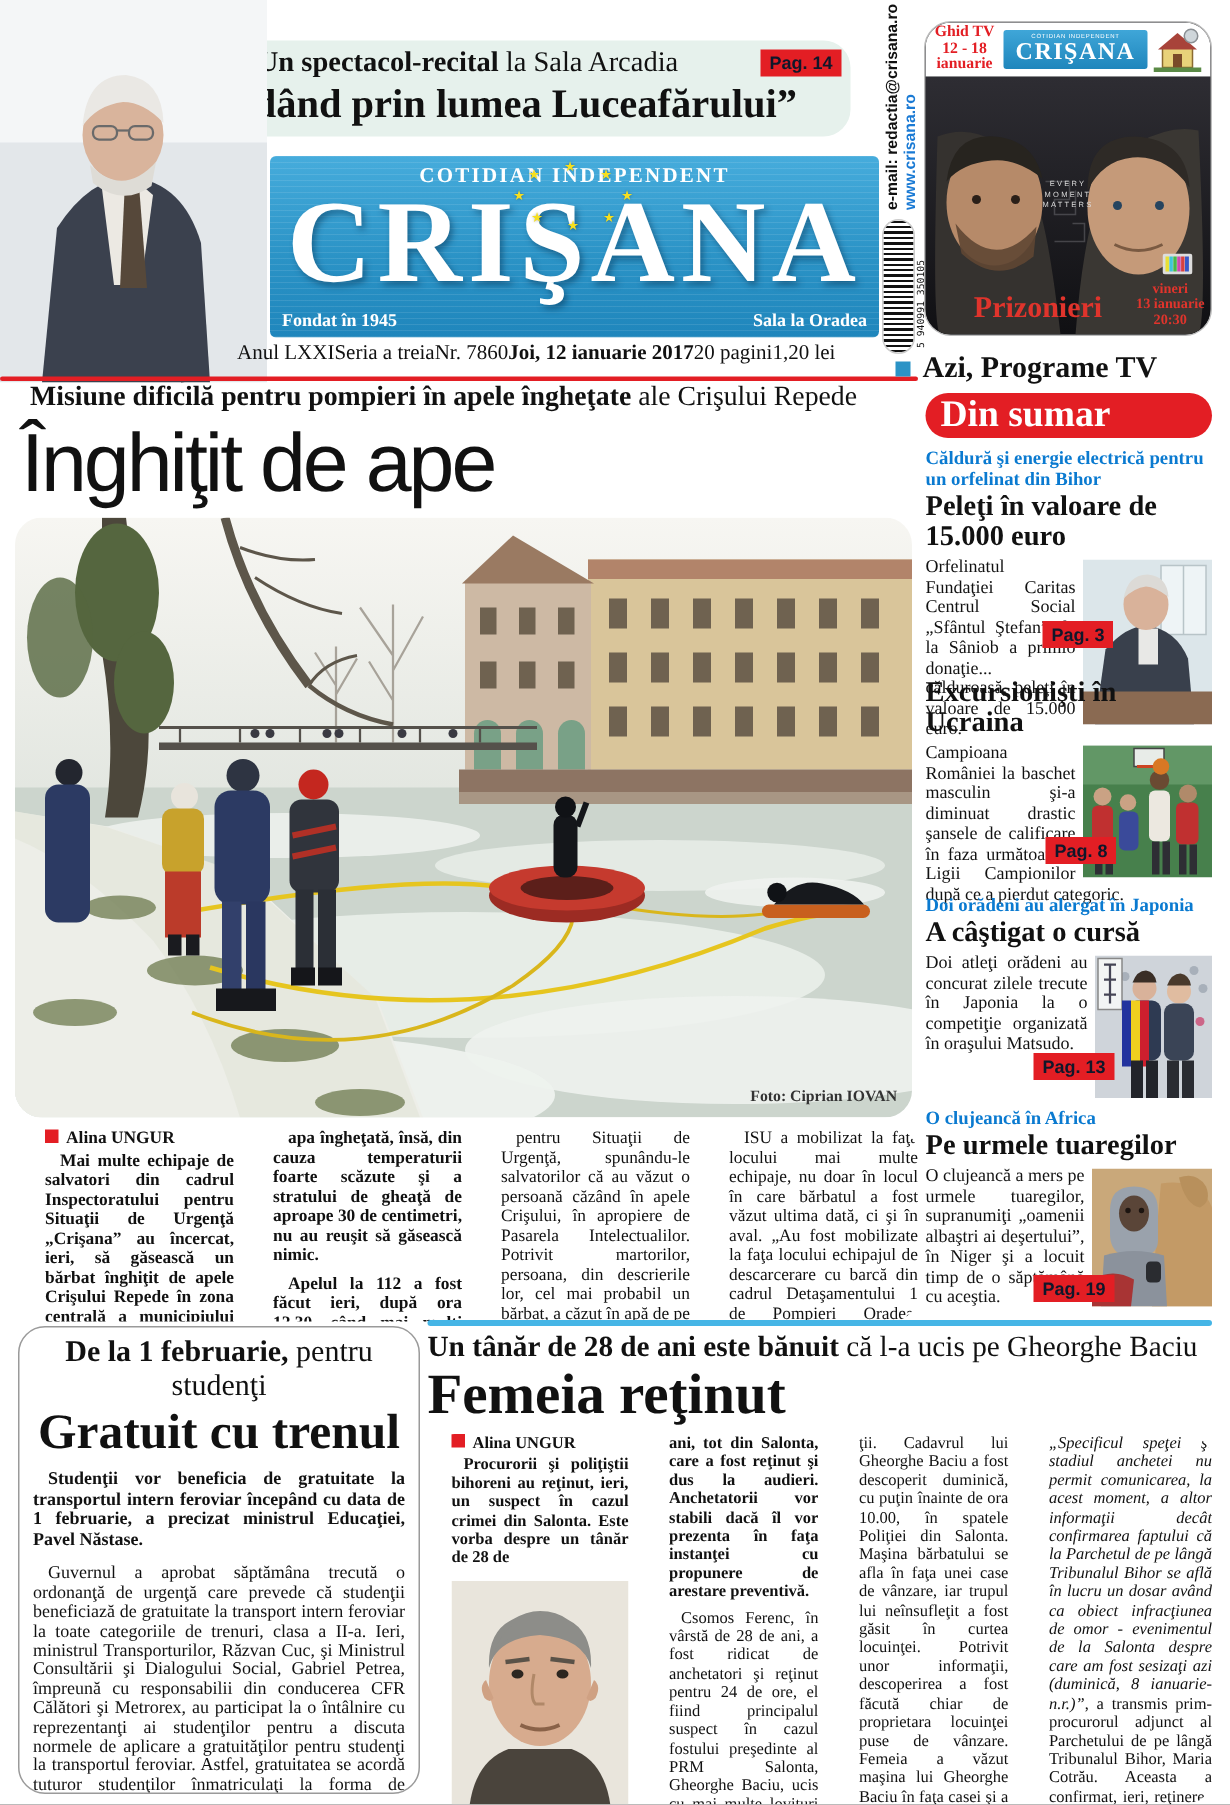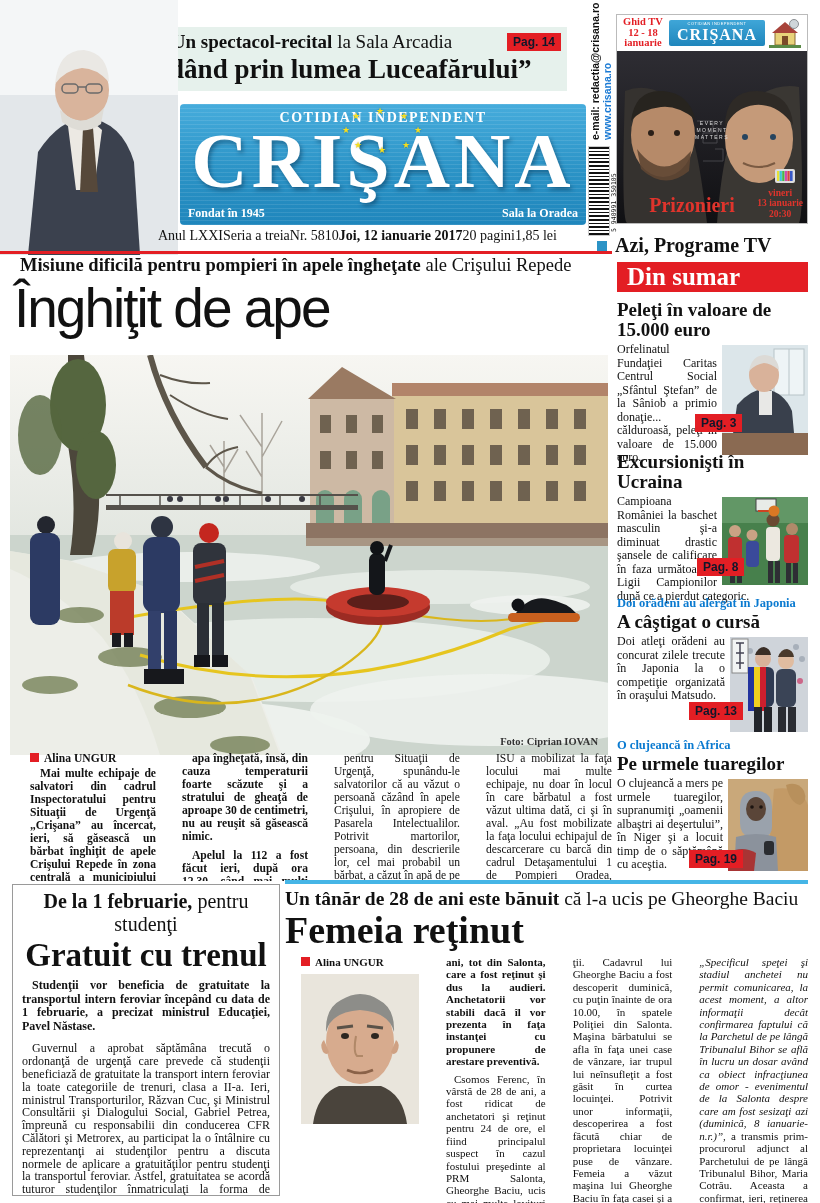--- a/index.html
+++ b/index.html
@@ -1,18 +1,18 @@
 <!DOCTYPE html>
 <html><head>
 <meta charset="utf-8">
 <style>
   html,body{margin:0;padding:0;background:#888;}
   #page{position:relative;width:820px;height:1203px;background:#fff;overflow:hidden;
         font-family:"Liberation Serif",serif;color:#111;}
-  .abs{position:absolute;}
+  .abs{position:absolute;border-radius:18px;}
   .jt{text-align:justify;margin-left:16px;}
   .badge{display:inline-block;background:#e31e24;color:#0f172a;font-family:"Liberation Sans",sans-serif;
          font-weight:bold;font-size:12px;line-height:16px;padding:1px 6px;}
   
   .banner{left:57px;top:27px;width:510px;height:64px;background:#e6f1ec;text-align:center;}
   .banner-l1{font-size:19px;margin-top:4px;}
   .banner-l1 b{font-weight:bold;}
   .banner-title{font-size:27px;font-weight:bold;margin-top:1px;}
   .banner .badge{position:absolute;right:6px;top:6px;}
   
@@ -54,21 +54,21 @@
     font-weight:bold;font-size:20px;}
   .airinfo{position:absolute;right:4px;bottom:4px;color:#e0342c;font-weight:bold;font-size:9.5px;
     line-height:10.5px;text-align:center;}
   .tvcaption{left:597px;top:234px;display:flex;align-items:center;gap:8px;}
   .bluesq{width:10px;height:10px;background:#2b93c6;display:inline-block;}
   .tvcaption span{font-size:20px;font-weight:bold;}
   
   .main-kicker{left:20px;top:255px;font-size:18.5px;}
   .main-headline{left:14px;top:276px;font-size:55px;font-weight:400;letter-spacing:-2px;
     font-family:"Liberation Sans",sans-serif;}
-  .mainphoto{left:10px;top:355px;width:598px;height:400px;overflow:hidden;}
+  .mainphoto{left:10px;top:345px;width:598px;height:400px;overflow:hidden;}
   .photocredit{position:absolute;right:10px;bottom:8px;font-weight:bold;font-size:10.5px;color:#333;}
   .maincols{left:14px;top:752px;width:598px;display:flex;gap:10px;height:129px;overflow:hidden;}
   .mcol{width:140px;font-size:11.6px;line-height:13px;}
   .mcol p{margin:0 0 6px 0;text-indent:10px;}
   .bold-col{font-weight:bold;}
   .byline{font-weight:bold;margin-bottom:2px;}
   .redsq{display:inline-block;width:9px;height:9px;background:#e31e24;margin-right:5px;}
   
   .sumar-title{left:617px;top:262px;width:191px;height:30px;background:#e31e24;color:#fff;
     font-weight:bold;font-size:25px;line-height:30px;padding-left:10px;box-sizing:border-box;}
@@ -137,24 +137,24 @@
       <span class="star" style="left:172px;top:7px;">★</span>
     </div>
     <div class="mast-title">CRIŞANA</div>
     <div class="mast-founded">Fondat în 1945</div>
     <div class="mast-location">Sala la Oradea</div>
   </div>
 
   <div class="abs infobar">
     <span>Anul LXXI</span>
     <span>Seria a treia</span>
-    <span>Nr. 5810</span>
+    <span>Nr. 7860</span>
     <b>Joi, 12 ianuarie 2017</b>
     <span>20 pagini</span>
-    <span>1,85 lei</span>
+    <span>1,20 lei</span>
   </div>
   <div class="abs redline"></div>
 
   <span class="vert" style="left:589px;top:140px;">e-mail: redactia@crisana.ro</span>
   <span class="vert" style="left:601px;top:140px;color:#1a7ad4;">www.crisana.ro</span>
   <div class="abs barcode"></div>
   <div class="barcode-num">5 940991 350105</div>
 
   <div class="abs tvcover">
     <svg viewBox="0 0 190 172" width="190" height="172" style="position:absolute;left:0;top:36px;">
@@ -386,20 +386,21 @@
     </div>
     <div class="mcol jt">
       <p style="margin-bottom:0;">ISU a mobilizat la faţa locului mai multe echipaje, nu doar în locul în care bărbatul a fost văzut ultima dată, ci şi în aval. „Au fost mobilizate la faţa locului echipajul de descarcerare cu barcă din cadrul Detaşamentului 1 de Pompieri Oradea, echipajul...</p>
 
     </div>
   </div>
 
   <div class="abs sumar-title">Din sumar</div>
 
   <div class="sumar-item" style="top:298px;height:176px;">
+    <div class="skicker">Căldură şi energie electrică pentru un orfelinat din Bihor</div>
     <div class="shead">Peleţi în valoare de 15.000 euro</div>
     <div class="sbody">
       <svg viewBox="0 0 86 110" width="86" height="110">
         <rect width="86" height="110" fill="#dce6ea"></rect>
         <rect x="52" y="4" width="30" height="46" fill="#eef4f6" stroke="#b8c4c8"></rect>
         <line x1="67" y1="4" x2="67" y2="50" stroke="#b8c4c8"></line>
         <path d="M8 110 L15 60 Q29 44 43 44 Q62 47 70 66 L74 110 Z" fill="#39404c"></path>
         <rect x="37" y="46" width="13" height="24" fill="#e8e8e6"></rect>
         <ellipse cx="42" cy="30" rx="15" ry="17" fill="#d9b29a"></ellipse>
         <path d="M27 26 Q30 10 43 10 Q56 11 57 25 Q48 18 42 18 Q34 19 27 26" fill="#dcdad6"></path>
@@ -511,20 +512,21 @@
     <p class="train-body"><span>Guvernul a aprobat săptămâna trecută o ordonanţă de urgenţă care prevede că studenţii beneficiază de gratuitate la transport intern feroviar la toate categoriile de trenuri, clasa a II-a. Ieri, ministrul Transporturilor, Răzvan Cuc, şi Ministrul Consultării şi Dialogului Social, Gabriel Petrea, împreună cu responsabilii din conducerea CFR Călători şi Metrorex, au participat la o întâlnire cu reprezentanţi ai studenţilor pentru a discuta normele de aplicare a gratuităţilor pentru studenţi la transportul feroviar. Astfel, gratuitatea se acordă tuturor studenţilor înmatriculaţi la forma de învăţământ cu frecvenţă, într-o instituţie de învăţământ superior acreditată din România, de stat sau privată, la programe de studii de la toate cele trei cicluri: licenţă, masterat, doctorat, indiferent de forma de finanţare a studiilor (buget/taxă) şi de vârstă sau naţionalitate.</span> </p>
   </div>
 
   <div class="abs cyanline"></div>
   <div class="abs susp-kicker"><b>Un tânăr de 28 de ani este bănuit</b><span> că l-a ucis pe Gheorghe Baciu</span></div>
   <div class="abs susp-head">Femeia reţinut</div>
 
   <div class="abs suspcols">
     <div class="scol scol1 jt">
       <div class="byline"><span class="redsq"></span><b>Alina UNGUR</b></div>
+      <p style="font-weight:bold;">Procurorii şi poliţiştii bihoreni au reţinut, ieri, un suspect în cazul crimei din Salonta. Este vorba despre un tânăr de 28 de</p>
       <svg viewBox="0 0 118 150" width="118" height="150" style="margin-top:4px;">
         <rect width="118" height="150" fill="#e9e5dc"></rect>
         <path d="M12 150 Q16 120 38 112 L80 112 Q102 120 106 150 Z" fill="#4a443c"></path>
         <ellipse cx="59" cy="68" rx="34" ry="42" fill="#d7ab8e"></ellipse>
         <path d="M25 58 Q24 34 40 26 Q50 20 59 20 Q70 20 78 26 Q94 34 93 58 Q88 38 59 36 Q30 38 25 58Z" fill="#8d8d89"></path>
         <path d="M25 58 Q28 42 40 38 L40 30 Q30 38 25 58Z" fill="#8d8d89"></path>
         <ellipse cx="44" cy="62" rx="4" ry="3" fill="#2c2620"></ellipse>
           <ellipse cx="74" cy="62" rx="4" ry="3" fill="#2c2620"></ellipse>
         <path d="M36 54 L52 52 M66 52 L82 54" stroke="#5a5248" stroke-width="3"></path>
         <path d="M55 62 Q52 78 56 82 L62 82" stroke="#b08868" stroke-width="2" fill="none"></path>

